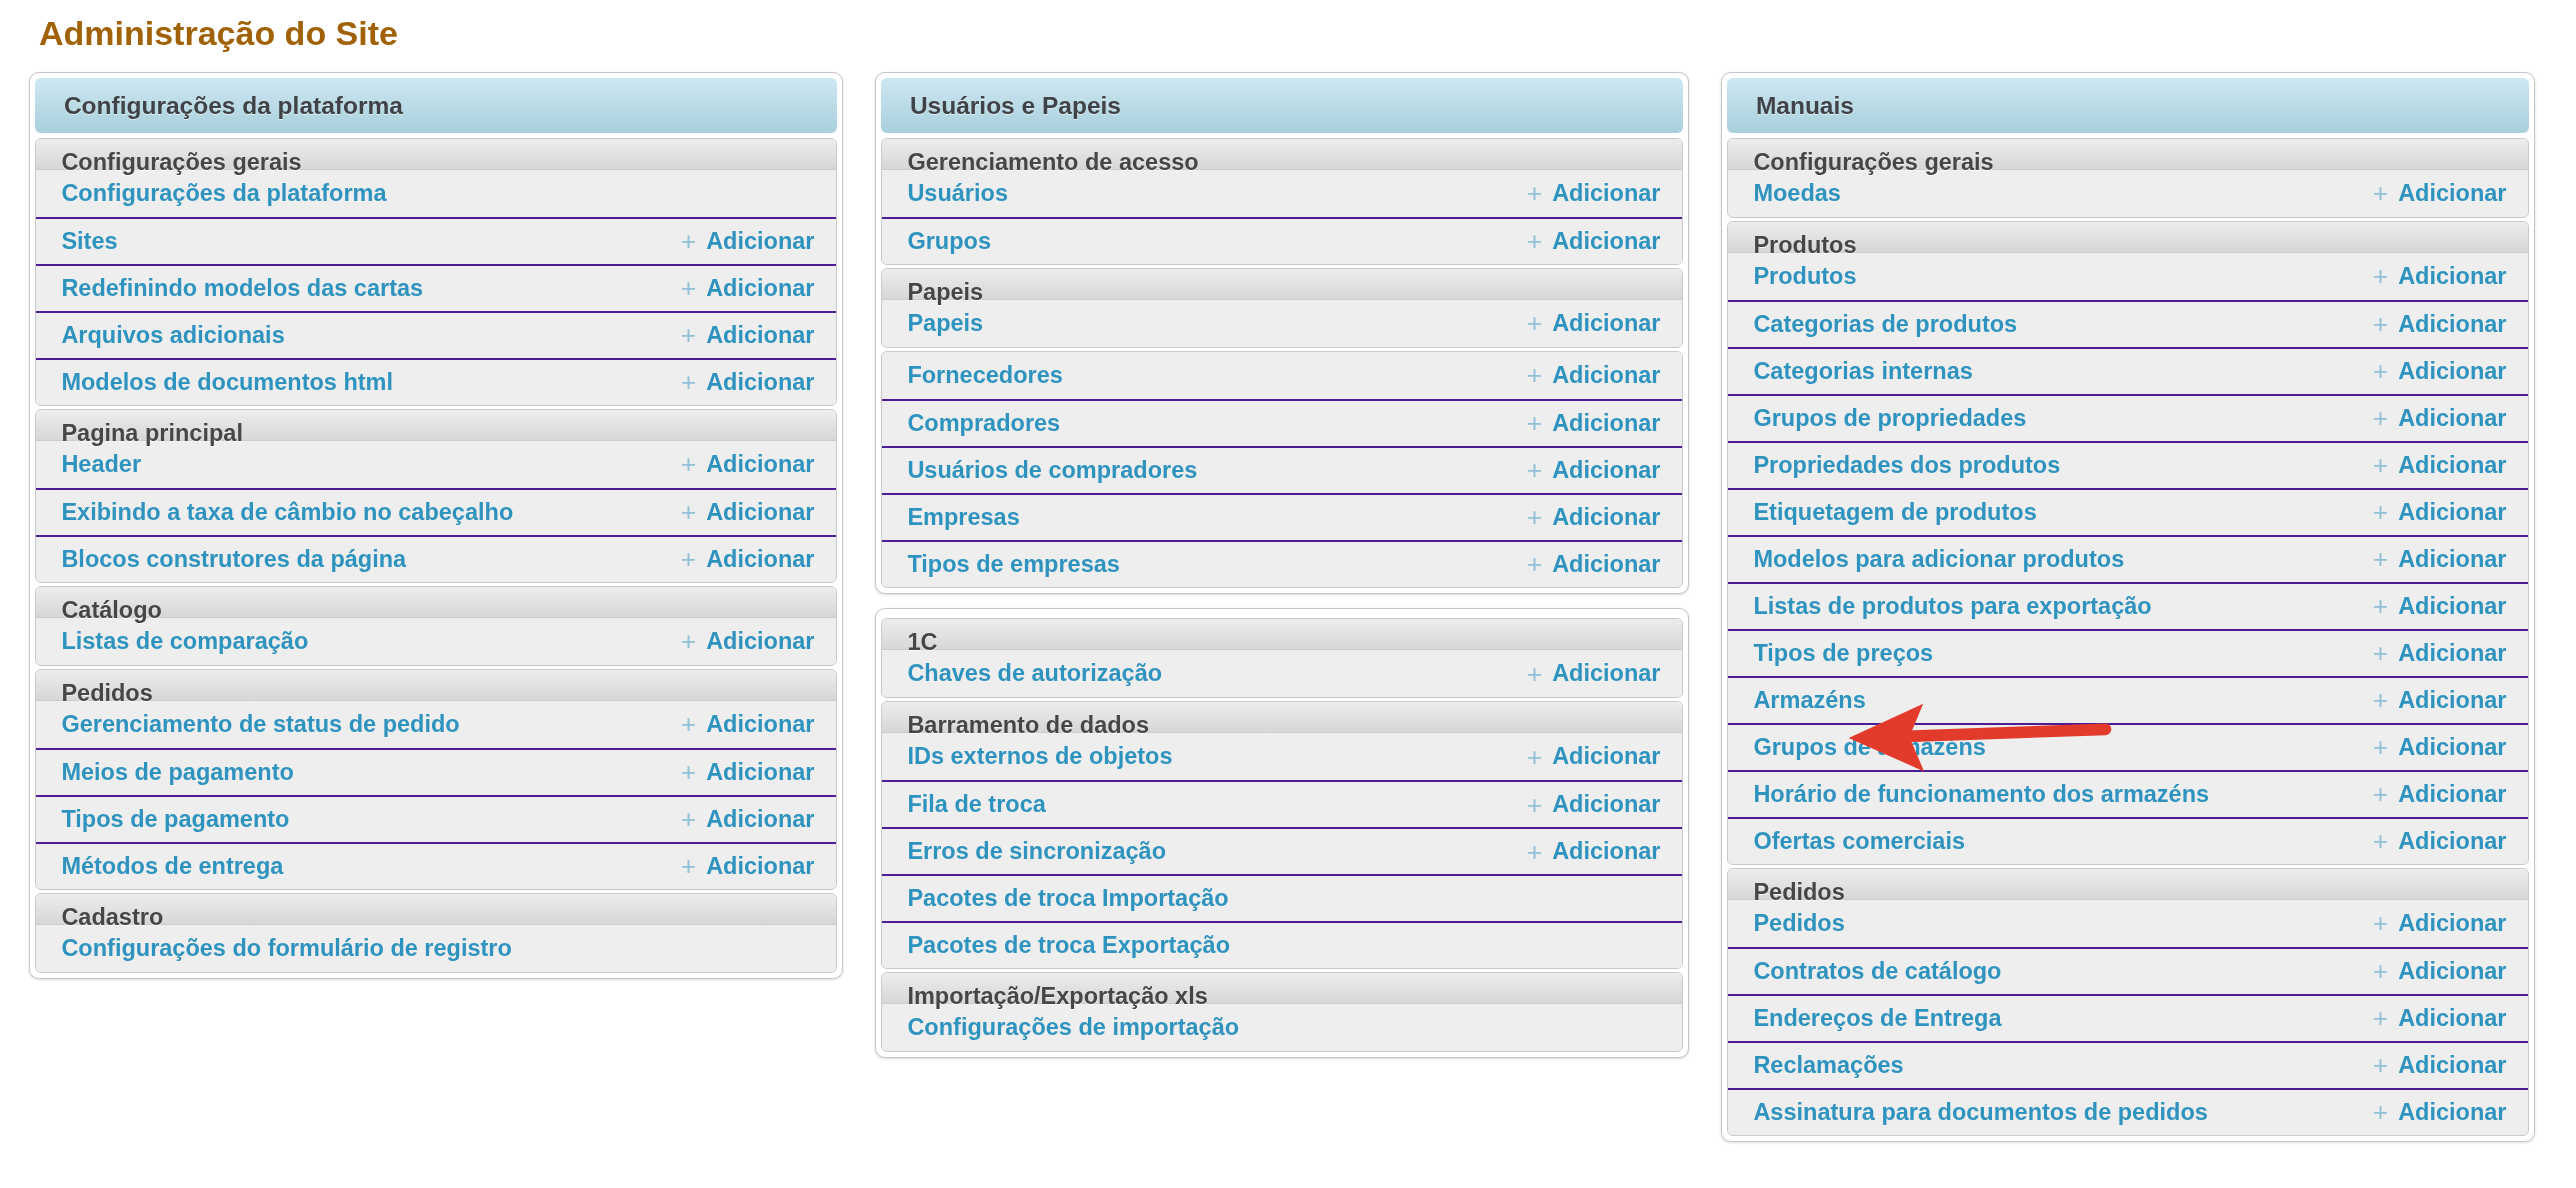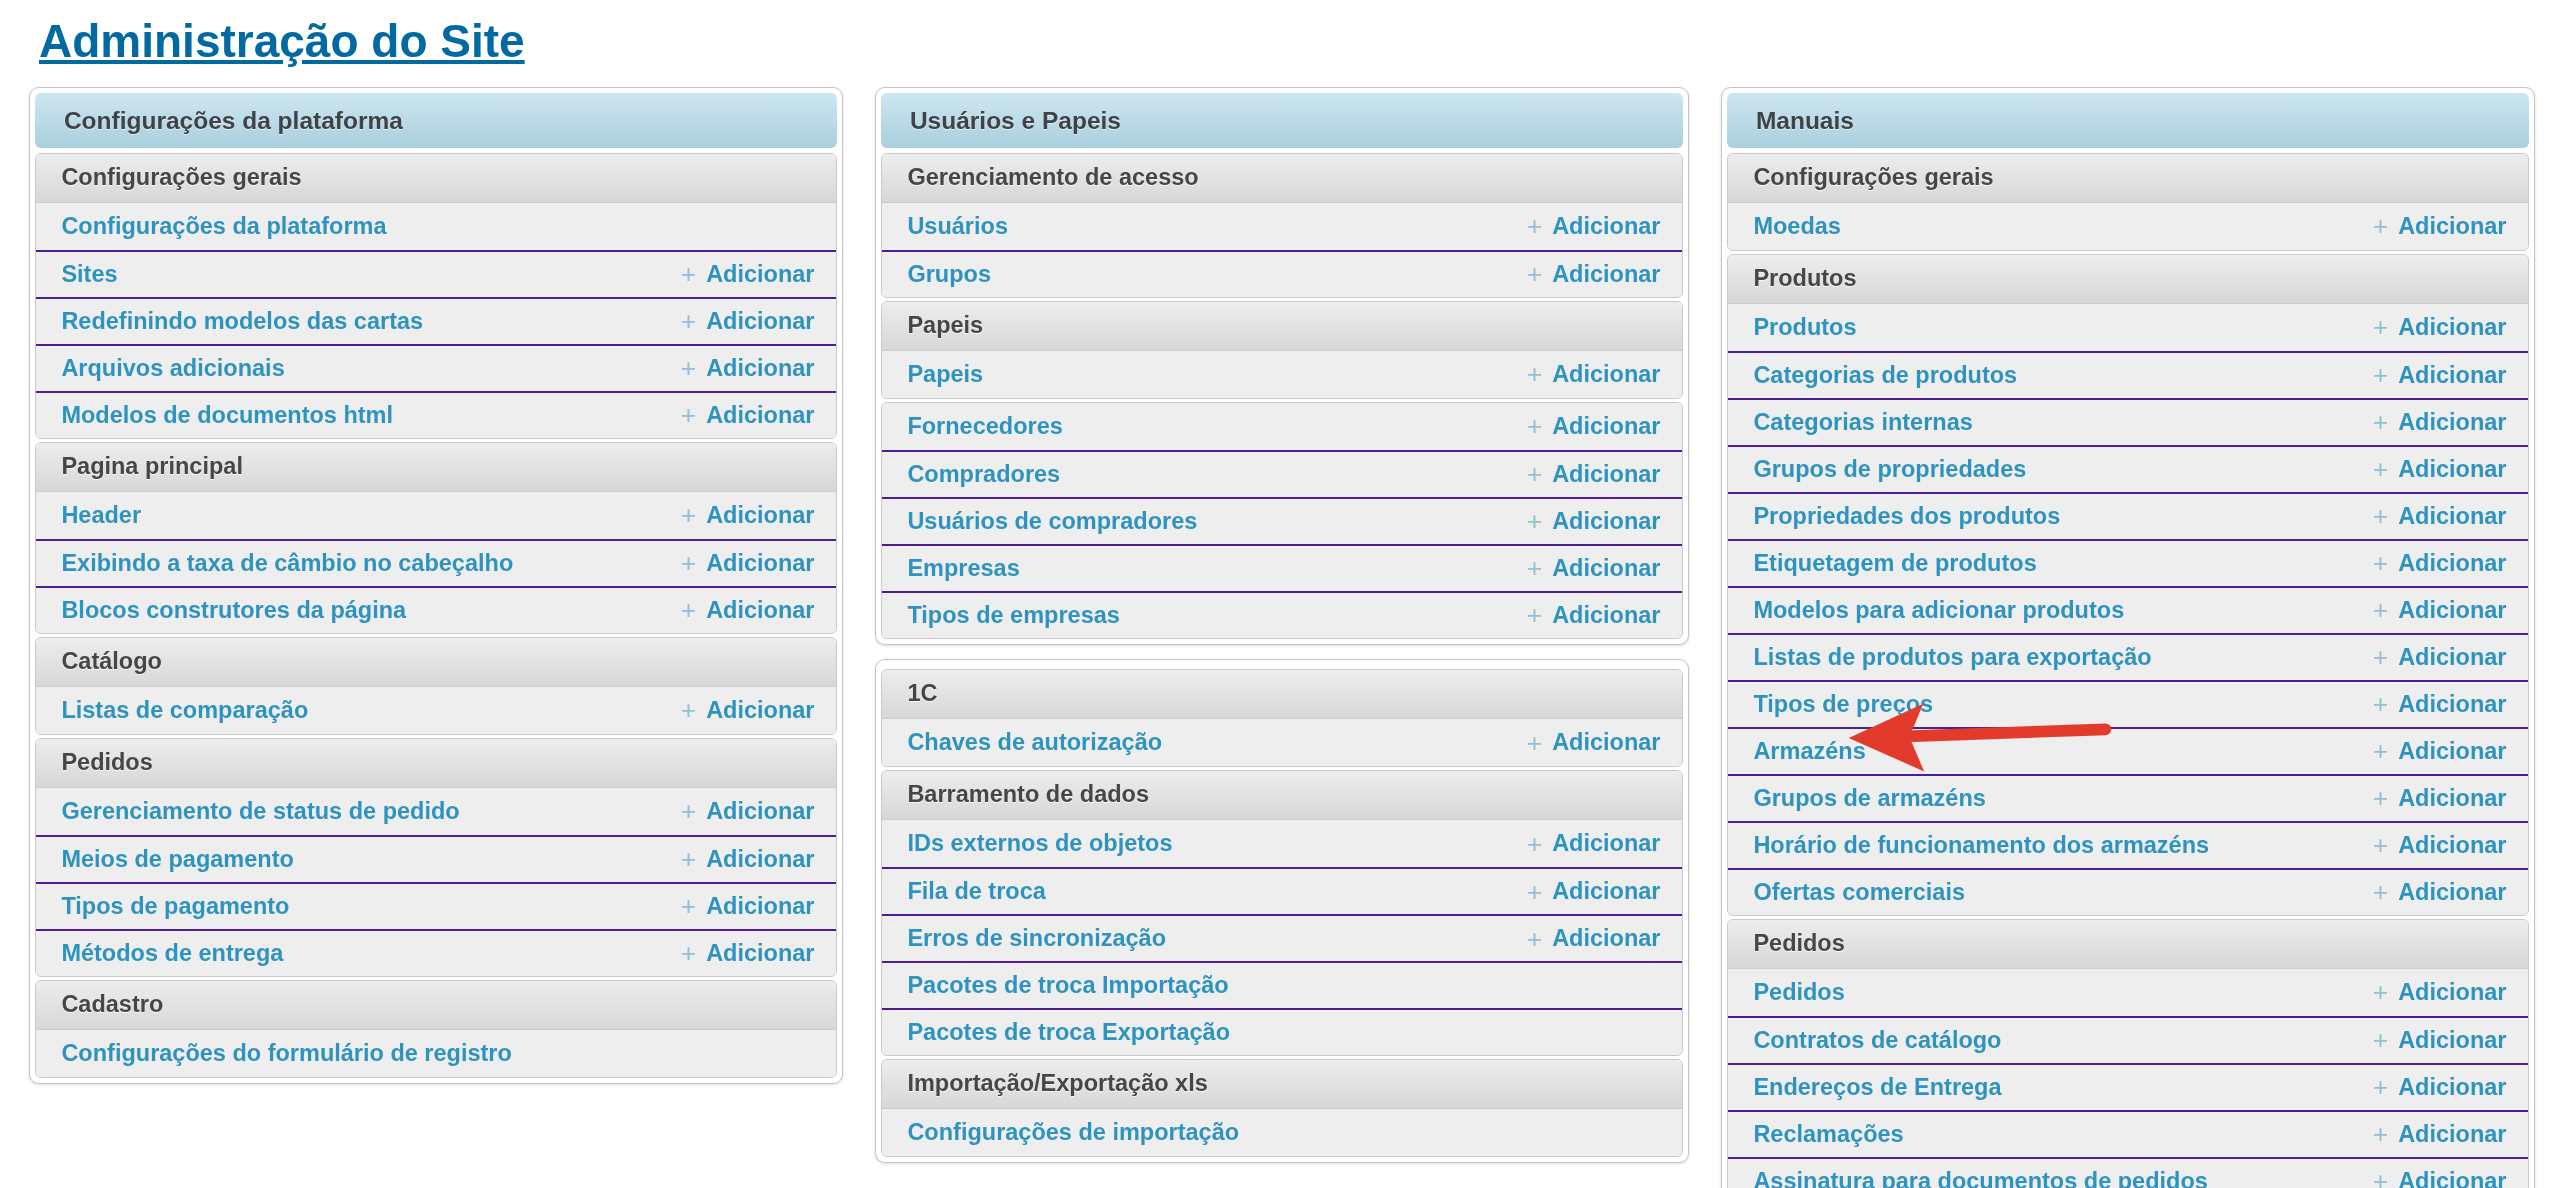--- a/index.html
+++ b/index.html
@@ -4,24 +4,23 @@
 <style>
   html,body{
     margin:0;padding:0;
     width:2576px;height:1188px;
     overflow:hidden;
     background:#ffffff;
     font-family:"Liberation Sans", sans-serif;
   }
   .page-title{
     margin:13.7px 0 19.6px 39px;
-    font-size:46px;
+    font-size:34px;
     font-weight:bold;
-    color:#0369a1;
-    text-decoration:underline;
+    color:#a16207;
   }
   .board{
     display:flex;
     padding-left:29px;
     gap:32px;
     align-items:flex-start;
   }
   .column{
     width:814px;
     flex:0 0 auto;
@@ -49,21 +48,21 @@
   }
   .module{
     border:1px solid #c9c9c9;
     border-radius:5.9px;
     margin-top:4.9px;
     overflow:hidden;
     background:#eeeeee;
   }
   .module + .module{margin-top:3px;}
   .module-caption{
-    height:49px;
+    height:31px;
     line-height:47px;
     background:linear-gradient(#ededed,#d7d7d7);
     color:#464646;
     font-size:23.5px;
     font-weight:bold;
     padding-left:25.5px;
     text-shadow:0 1px 0 rgba(255,255,255,0.75);
     border-bottom:1px solid #cccccc;
     box-sizing:border-box;
   }

